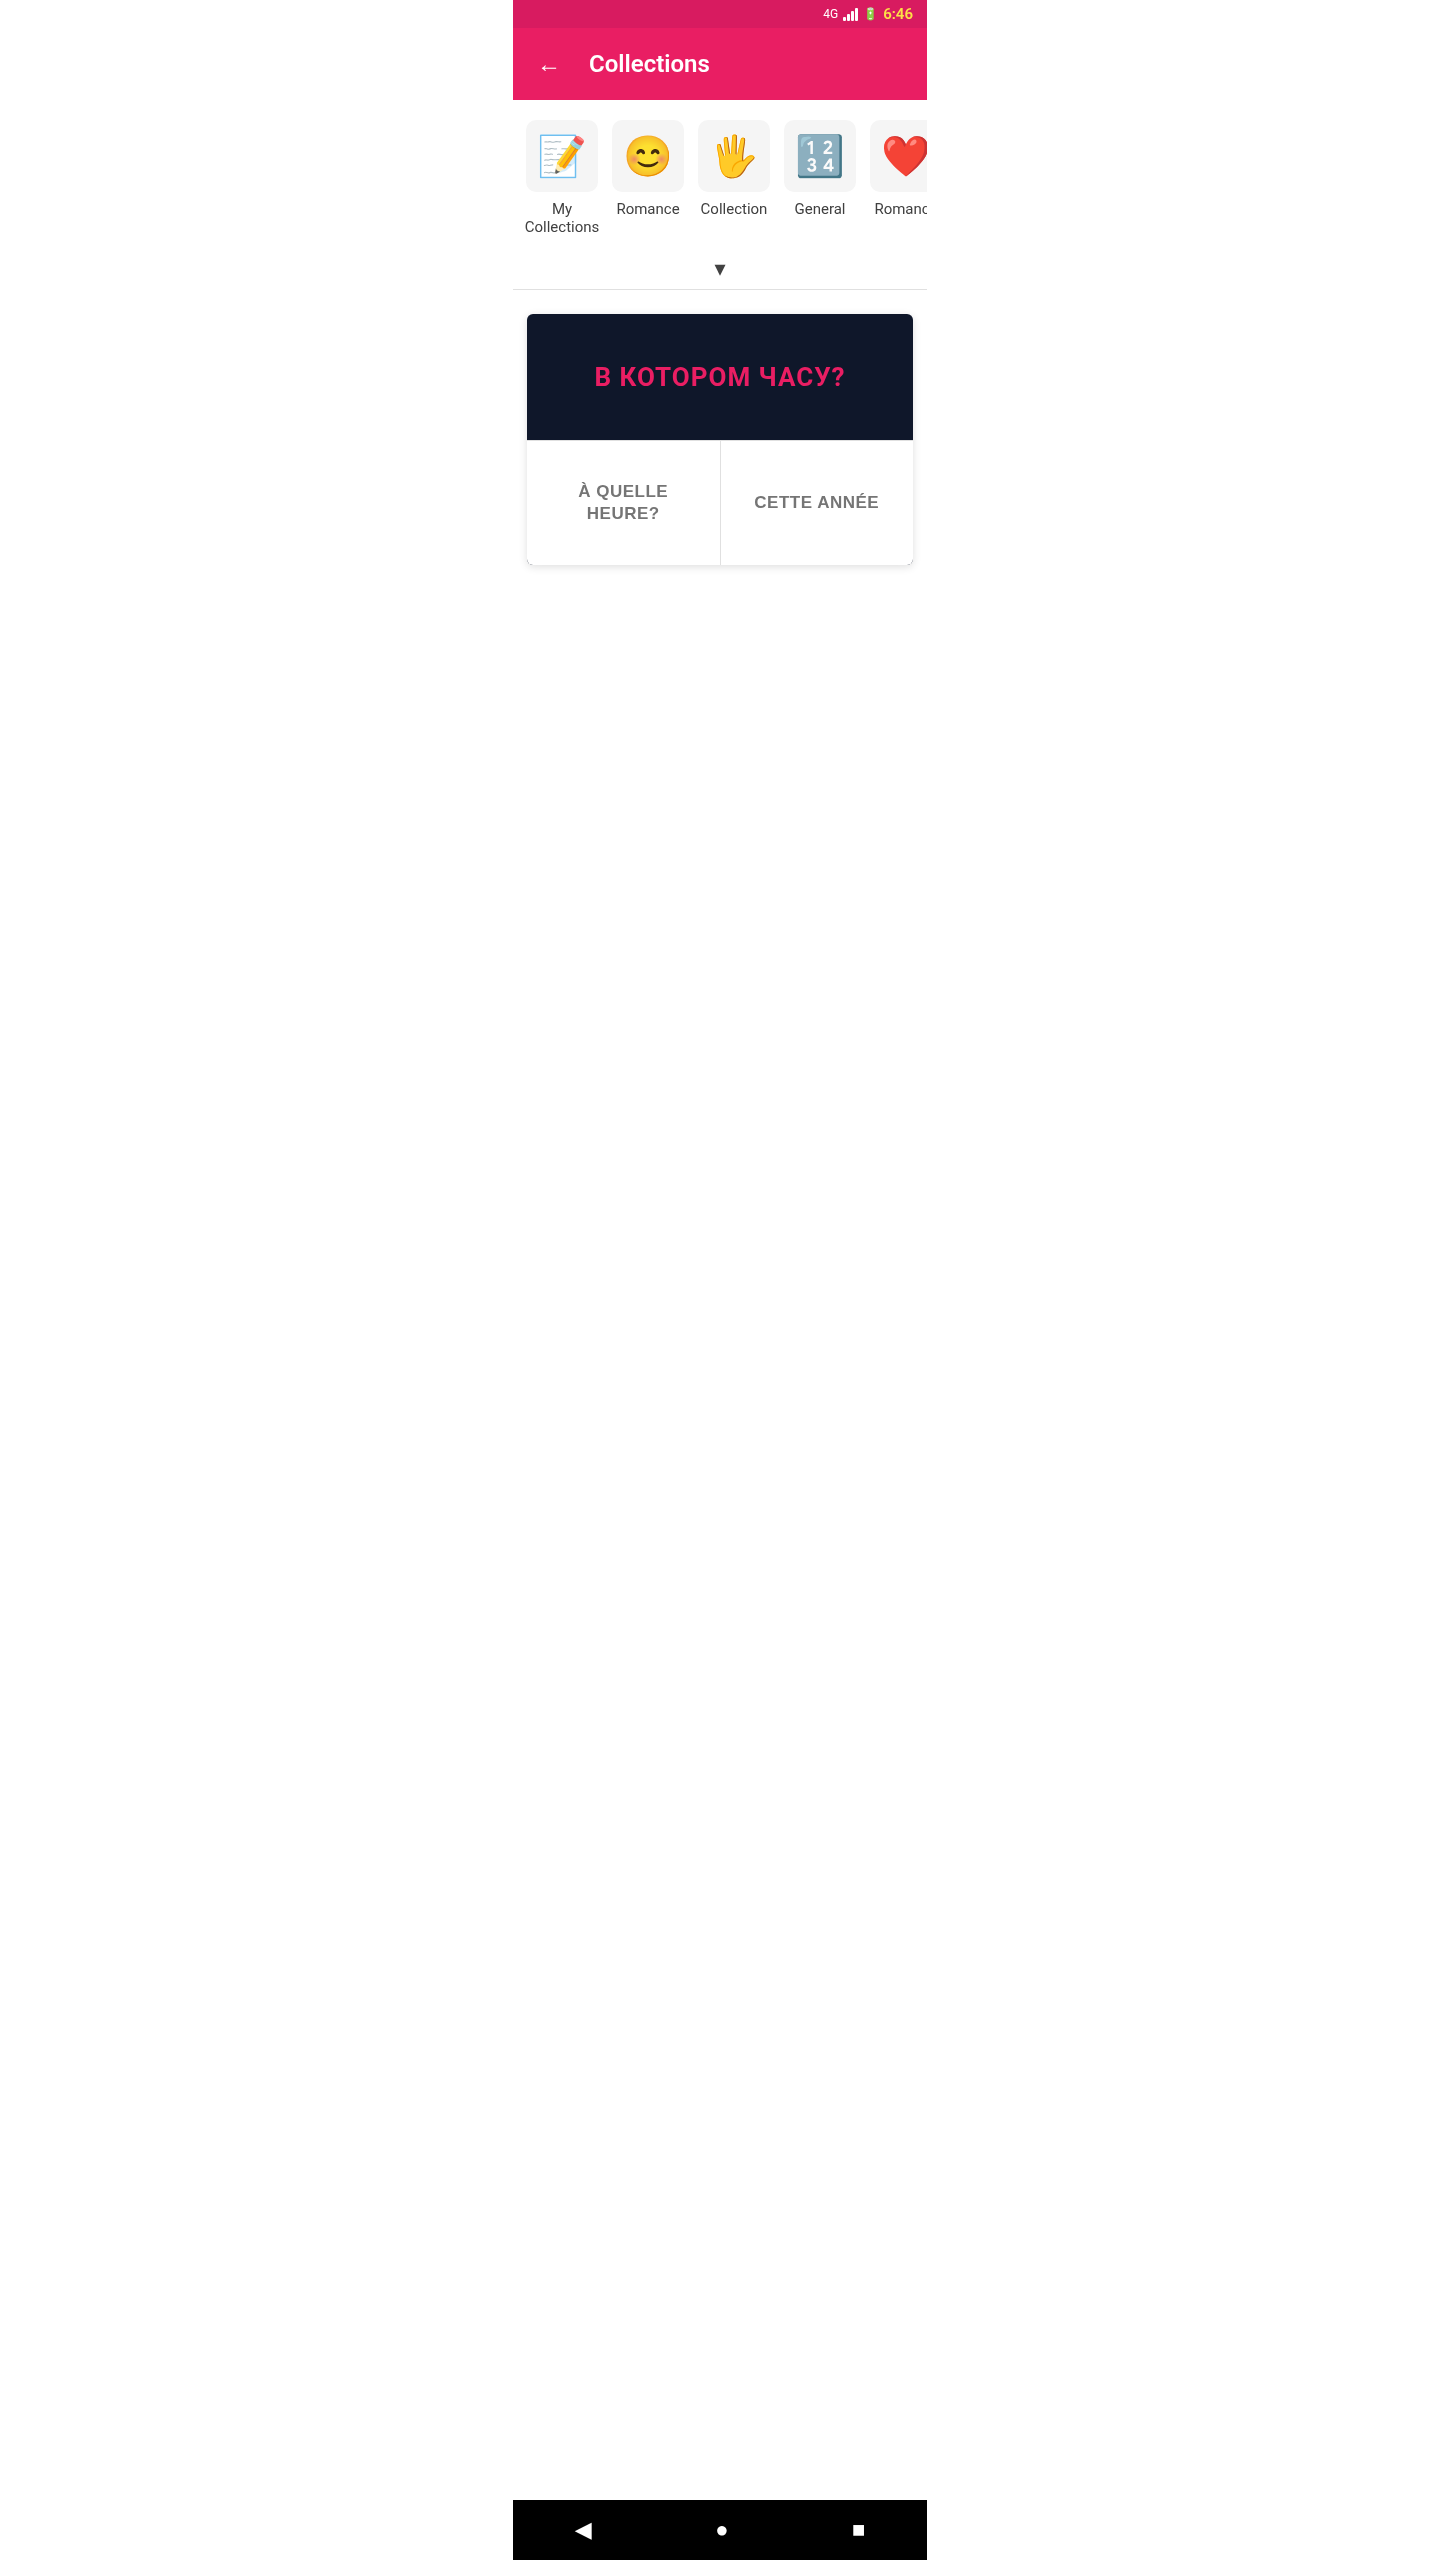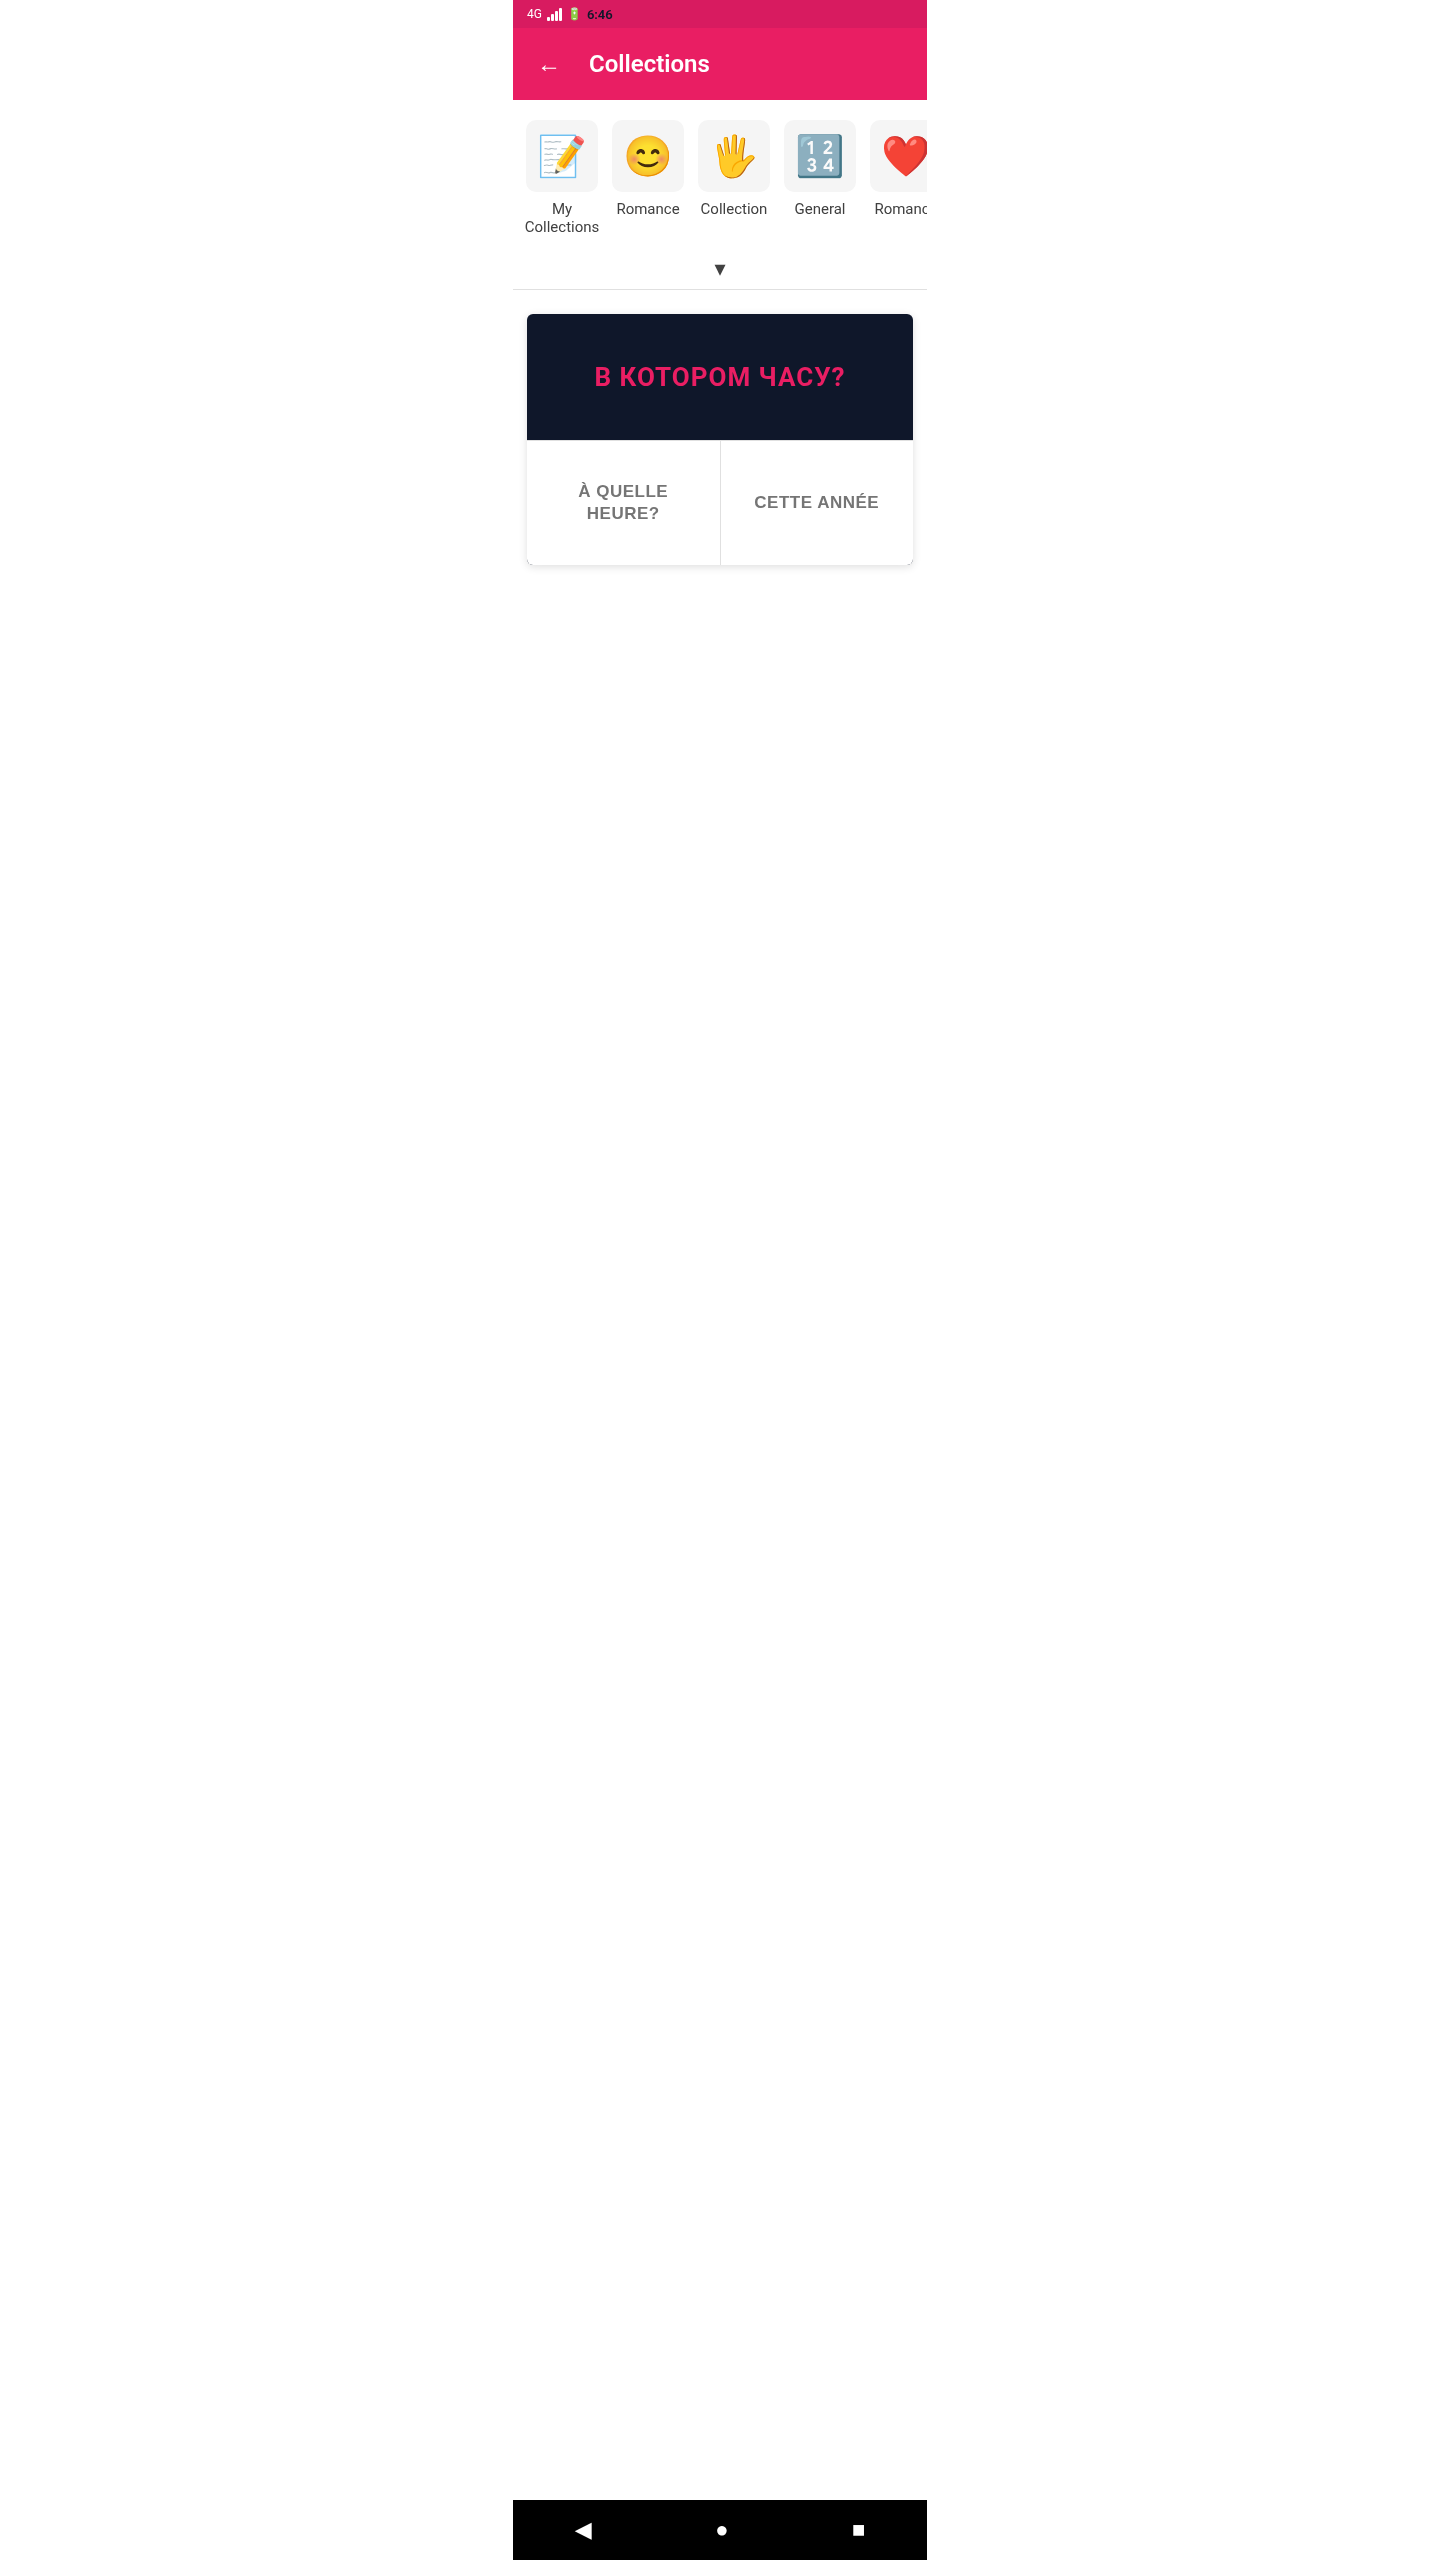--- a/index.html
+++ b/index.html
@@ -17,33 +17,34 @@
       overflow-x: hidden;
       margin: 0 auto;
     }
 
     
     .status-bar {
       background: #d81b60;
       height: 28px;
       display: flex;
       align-items: center;
+      justify-content: flex-end;
       padding: 0 14px;
       gap: 6px;
     }
 
     .status-bar-icons {
       display: flex;
       align-items: center;
       gap: 5px;
     }
 
     .status-time {
-      color: #0f172a;
-      font-size: 13px;
+      color: #fde047;
+      font-size: 15px;
       font-weight: 600;
     }
 
     .status-icon {
       color: white;
       font-size: 12px;
     }
 
     
     .app-bar {

